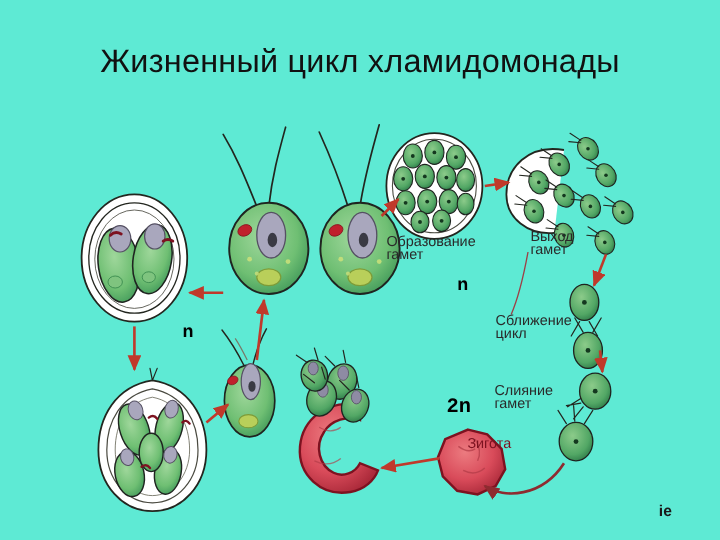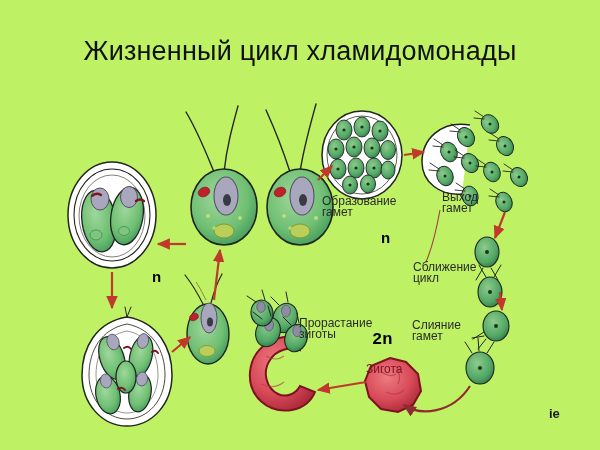--- a/index.html
+++ b/index.html
@@ -4,21 +4,21 @@
 <style>
   html, body {
     margin: 0;
     padding: 0;
     background: #ffffff;
   }
   #page {
     position: relative;
     width: 600px;
     height: 450px;
-    background: #bef264;
+    background: #5eead4;
     overflow: hidden;
     font-family: "Liberation Sans", sans-serif;
   }
   #title {
     position: absolute;
     top: 36px;
     left: 0;
     width: 600px;
     text-align: center;
     font-size: 27px;
@@ -46,20 +46,21 @@
     position: absolute;
     font-weight: bold;
     color: #000000;
     font-family: "Liberation Sans", sans-serif;
   }
   .corner-frag {
     position: absolute;
     font-weight: bold;
     font-size: 13px;
     color: #1a1a1a;
+    margin-top: 12px;
   }
 </style>
 </head>
 <body>
 
 <div id="page">
 
   <div id="title">Жизненный цикл хламидомонады</div>
 
   <svg class="svg-layer" width="600" height="450" viewBox="0 0 600 450">
@@ -330,24 +331,22 @@
 
   <div class="lbl" style="left:414px; top:192px; width:70px;margin-left:28px;">Выход
 гамет</div>
 
   <div class="lbl" style="left:413px; top:262px; width:80px;">Сближение
 цикл</div>
 
   <div class="lbl" style="left:412px; top:320px; width:80px;">Слияние
 гамет</div>
 
-  <div class="lbl" style="left:299px; top:318px; width:92px;">Прорастание
-зиготы</div>
-
-  <div class="lbl lbl-zyg" style="left:366px; top:364px; width:60px;">Зигота</div>
+
+  <div class="lbl lbl-zyg" style="left:366px; top:364px; width:60px;text-align:right;">Зигота</div>
 
   <div class="ploidy" style="left:152px; top:268px; font-size:15px;">n</div>
 
   <div class="ploidy" style="left:381px; top:229px; font-size:15px;">n</div>
 
   <div class="ploidy" style="left:372px; top:330px; font-size:17px;font-family:Liberation Mono, monospace;">2n</div>
 
   <div class="corner-frag" style="left:549px; top:406px;">ie</div>
 
 </div>

